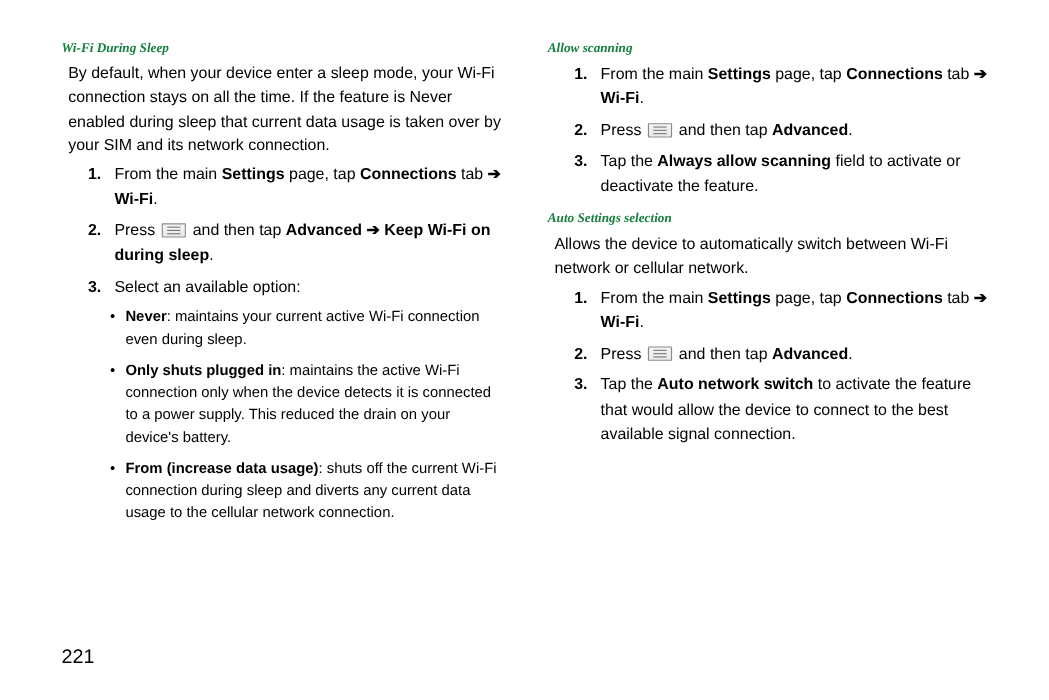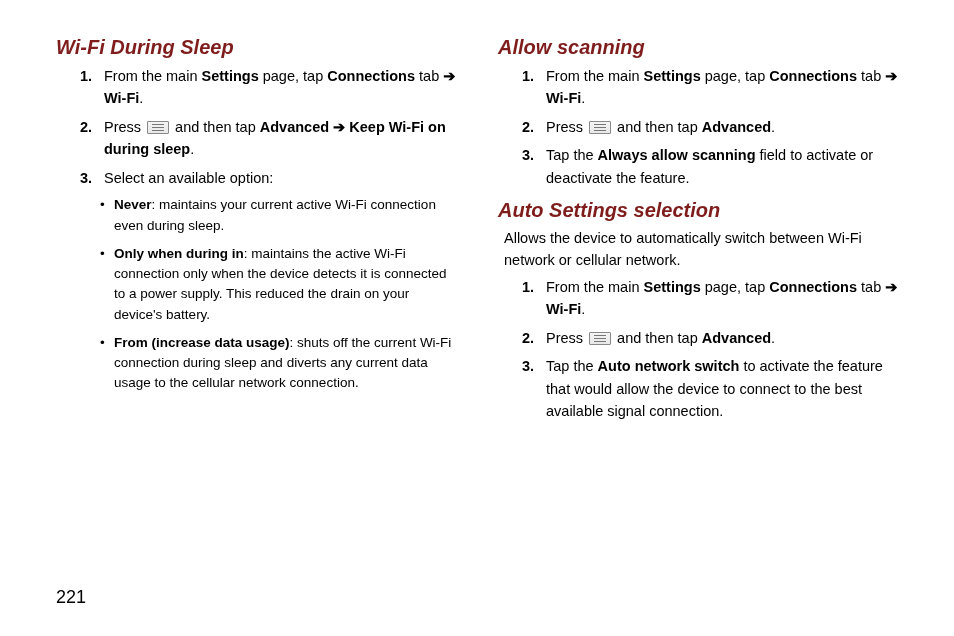--- a/index.html
+++ b/index.html
@@ -16,24 +16,25 @@
     display: flex;
     gap: 42px;
   }
   .col {
     flex: 1;
     min-width: 0;
   }
   .section-heading {
     font-style: italic;
     font-weight: bold;
-    color: #7f1d1d;
-    font-size: 20px;
+    color: #15803d;
+    font-size: 12px;
     margin-bottom: 6px;
     letter-spacing: 0px;
+    font-family: Liberation Serif, serif;
   }
   .para {
     font-size: 14.5px;
     line-height: 1.5;
     margin-left: 6px;
     margin-bottom: 4px;
     font-stretch: condensed;
   }
   .steps {
     margin-left: 24px;
@@ -103,20 +104,21 @@
 </style>
 </head>
 <body>
 
 <div class="columns">
 
   <div class="col">
 
     <div class="section-block">
       <div class="section-heading">Wi-Fi During Sleep</div>
+      <div class="para">By default, when your device enter a sleep mode, your Wi-Fi connection stays on all the time. If the feature is Never enabled during sleep that current data usage is taken over by your SIM and its network connection.</div>
 
       <div class="steps">
 
         <div class="step">
           <div class="step-num">1.</div>
           <div class="step-body">
             <span>From the main </span><b>Settings</b><span> page, tap </span><b>Connections</b><span> tab </span><span class="arrow">➔</span>
             <b>Wi-Fi</b><span>.</span>
           </div>
         </div>
@@ -135,21 +137,21 @@
 
       </div>
 
       <div class="bullets">
         <div class="bullet">
           <div class="bullet-mark">•</div>
           <div class="bullet-body"><b>Never</b><span>: maintains your current active Wi-Fi connection even during sleep.</span></div>
         </div>
         <div class="bullet">
           <div class="bullet-mark">•</div>
-          <div class="bullet-body"><b>Only when during in</b><span>: maintains the active Wi-Fi connection only when the device detects it is connected to a power supply. This reduced the drain on your device's battery.</span></div>
+          <div class="bullet-body"><b>Only shuts plugged in</b><span>: maintains the active Wi-Fi connection only when the device detects it is connected to a power supply. This reduced the drain on your device's battery.</span></div>
         </div>
         <div class="bullet">
           <div class="bullet-mark">•</div>
           <div class="bullet-body"><b>From (increase data usage)</b><span>: shuts off the current Wi-Fi connection during sleep and diverts any current data usage to the cellular network connection.</span></div>
         </div>
       </div>
     </div>
 
   </div>
 

